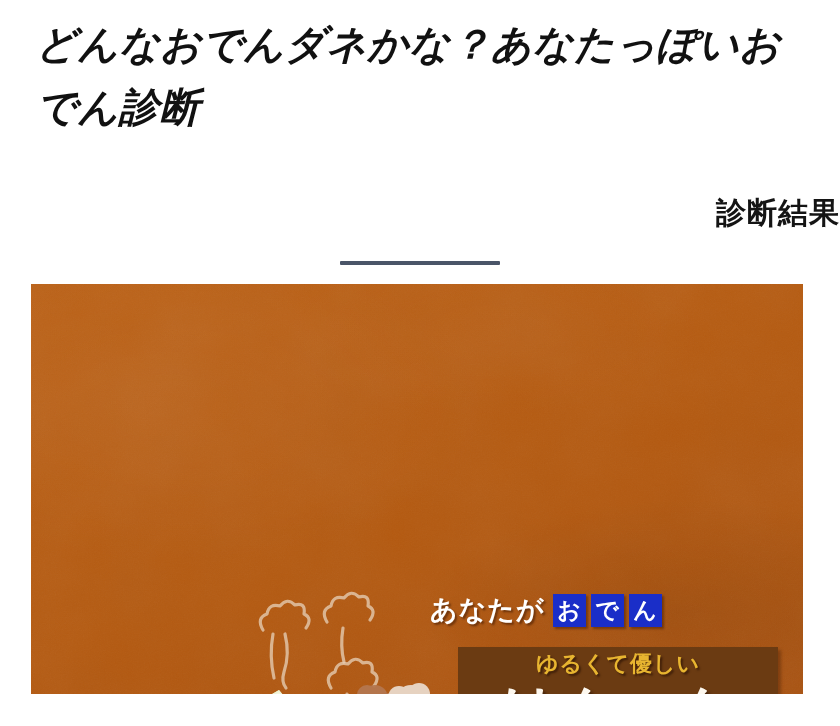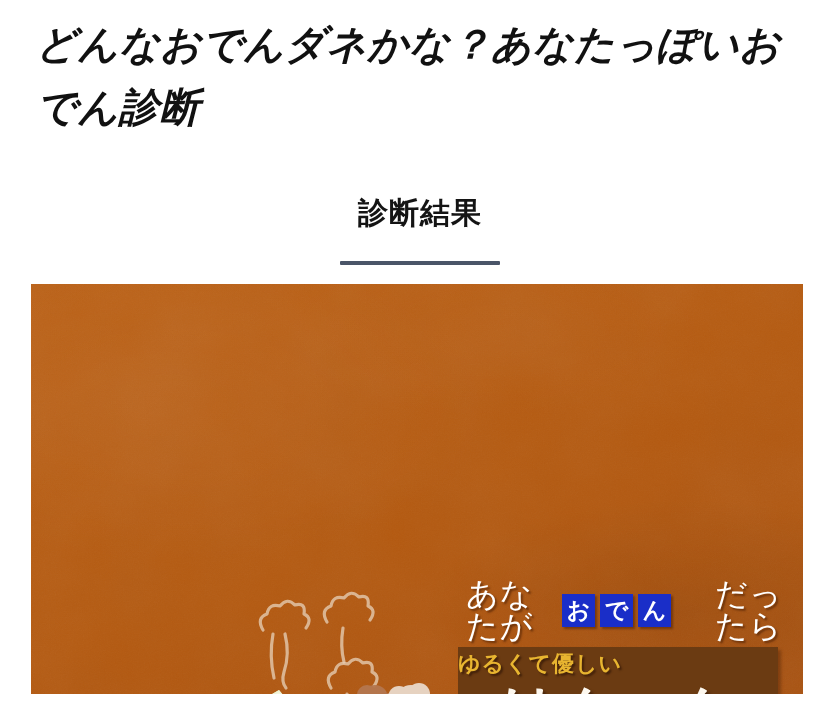--- a/index.html
+++ b/index.html
@@ -30,21 +30,21 @@
     white-space: pre-wrap;
     font-style: italic;
   }
 
   
   #result-heading-wrap {
     position: absolute;
     left: 0;
     top: 196px;
     width: 840px;
-    text-align: center;
+    text-align: right;
   }
   #result-heading {
     display: inline-block;
     font-size: 30px;
     font-weight: 700;
     letter-spacing: 1px;
     color: #141414;
     line-height: 1.1;
   }
   #result-divider {
@@ -94,27 +94,26 @@
   #headline-row {
     position: absolute;
     left: 399px;
     top: 307px;
     height: 38px;
     display: flex;
     align-items: center;
     gap: 2px;
   }
   .hl-text {
-    font-size: 32px;
-    font-weight: 400;
+    font-size: 27px;
+    font-weight: 700;
     color: #ffffff;
     letter-spacing: 1px;
     text-shadow: 2px 2px 2px rgba(60,22,0,0.55);
     line-height: 1;
-    margin-left: 36px;
   }
   #odemn-boxes { display: flex; gap: 5px; margin: 0 6px; }
   .odemn-box {
     width: 33px;
     height: 33px;
     background: #1a2ec8;
     display: flex;
     align-items: center;
     justify-content: center;
     font-size: 23px;
@@ -131,20 +130,21 @@
     width: 320px;
     height: 103px;
     background: #6b3b12;
     box-shadow: 3px 3px 3px rgba(55,20,0,0.35);
   }
   #name-sub {
     position: absolute;
     left: 0;
     top: 2px;
     width: 320px;
+    text-align: center;
     font-size: 22px;
     font-weight: 700;
     color: #e8b530;
     letter-spacing: 1px;
     text-shadow: 2px 2px 2px rgba(30,10,0,0.55);
     line-height: 1.35;
   }
   #name-main {
     position: absolute;
     left: 0;
@@ -260,21 +260,20 @@
     <path d="M18 140 q70 40 236 56 q-10 10 -40 12 q-120 -8 -198 -54 Z" fill="#3b2a20" opacity="0.55"></path>
   </svg>
 
   <div id="headline-row">
     <span class="hl-text">あなたが</span>
     <span id="odemn-boxes">
       <span class="odemn-box">お</span>
       <span class="odemn-box">で</span>
       <span class="odemn-box">ん</span>
     </span>
-    <span class="hl-text">だったら</span>
   </div>
 
   <div id="name-panel">
     <div id="name-sub">ゆるくて優しい</div>
     <div id="name-main">はんぺん</div>
   </div>
 
 </div>
 
 </body></html>

